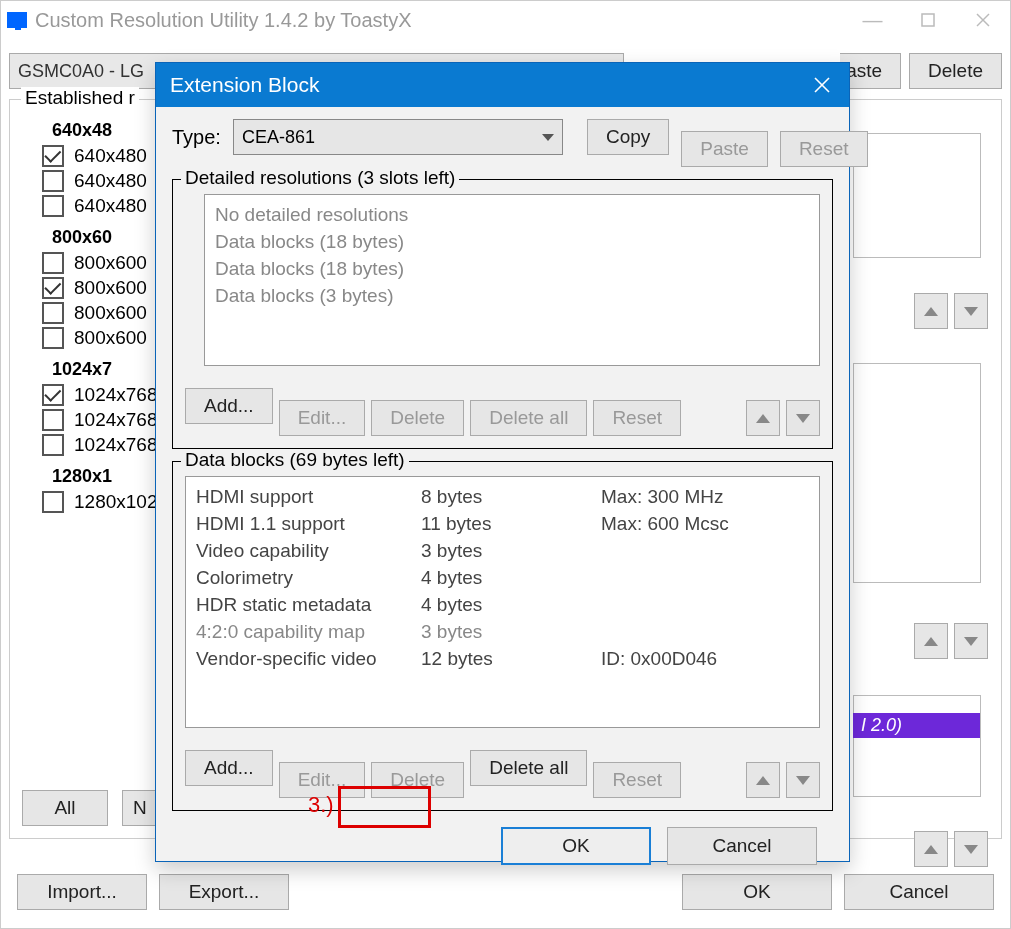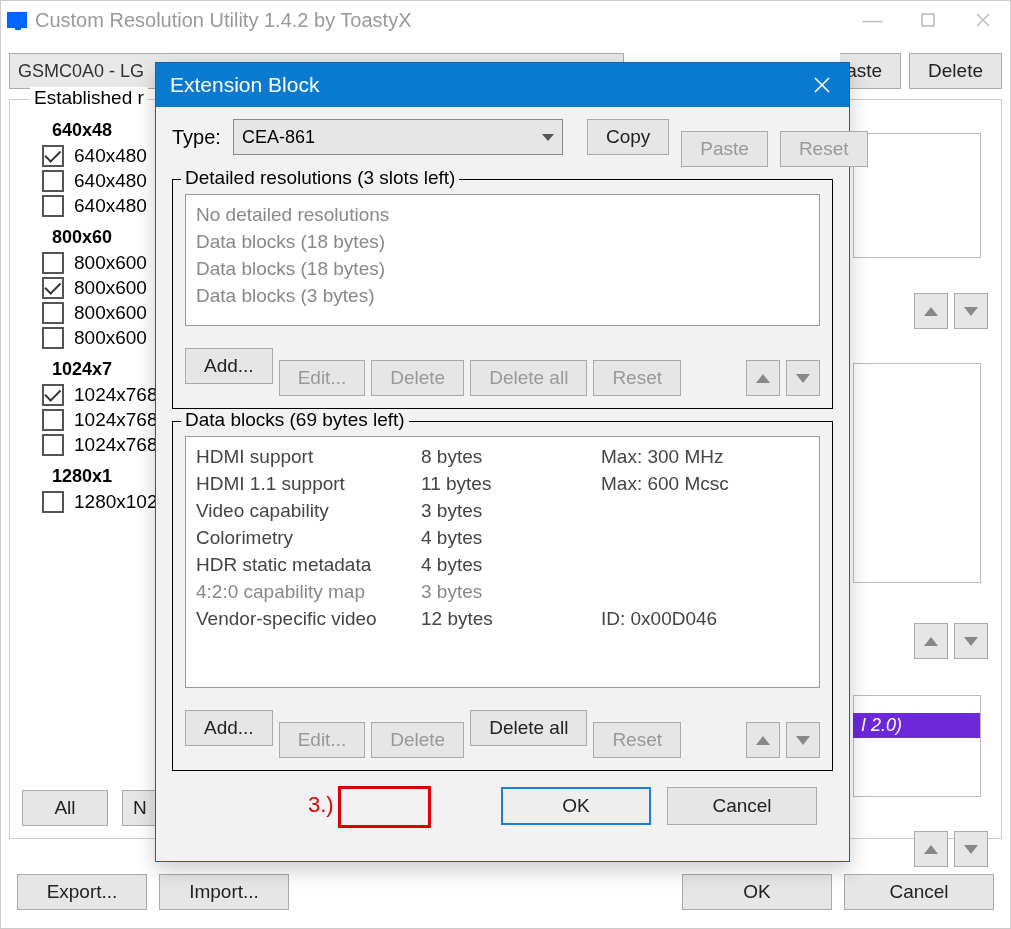--- a/index.html
+++ b/index.html
@@ -20,21 +20,21 @@
 .combo-main{flex:0 0 615px; height:36px; border:1px solid #aaa; background:#e8e8e8; display:flex;align-items:center;padding:0 8px;color:#333;}
 .btn{height:36px;border:1px solid #aaa;background:#e6e6e6;display:inline-flex;align-items:center;justify-content:center;padding:0 18px;font-size:19px;color:#222;cursor:default;}
 .btn.disabled{color:#999;margin-top:24px;}
 .btn.small{width:34px;padding:0;}
 .arrow-up,.arrow-down{display:inline-block;width:0;height:0;border-left:7px solid transparent;border-right:7px solid transparent;}
 .arrow-up{border-bottom:9px solid #888;}
 .arrow-down{border-top:9px solid #888;}
 
 
 .group{border:1px solid #ccc; padding:10px 12px 12px 12px; position:relative; margin-top:6px;}
-.group>.legend{position:absolute;top:-13px;left:20px;background:#fff;padding:0 4px;font-size:19px;}
+.group>.legend{position:absolute;top:-13px;left:11px;background:#fff;padding:0 4px;font-size:19px;}
 
 .reslist{margin-top:8px;}
 .res-head{font-weight:700;margin:10px 0 4px 30px;}
 .chk-row{display:flex;align-items:center;margin:3px 0 3px 20px;font-size:19px;}
 .chkbox{width:22px;height:22px;border:2px solid #555;margin-right:10px;display:flex;align-items:center;justify-content:center;}
 .chkbox.checked::after{content:"";width:13px;height:7px;border-left:2.5px solid #333;border-bottom:2.5px solid #333;transform:rotate(-45deg) translate(1px,-2px);}
 
 .stack-right{position:absolute;right:0;display:flex;gap:6px;}
 
 .bottombar{position:absolute;left:8px;right:8px;bottom:10px;display:flex;gap:12px;align-items:center;}
@@ -56,21 +56,21 @@
 
 .row{display:flex;align-items:center;gap:12px;margin-bottom:10px;}
 .row .lbl{width:60px;font-size:20px;}
 .combo{flex:0 0 330px;height:36px;border:1px solid #888;background:#e6e6e6;display:flex;align-items:center;justify-content:space-between;padding:0 8px;}
 .combo .caret{width:0;height:0;border-left:6px solid transparent;border-right:6px solid transparent;border-top:7px solid #555;}
 
 .dlg-group{border:1px solid #000000;padding:14px 12px 12px 12px;position:relative;margin:12px 0 8px 0;}
 .dlg-group>.legend{position:absolute;top:-13px;left:8px;background:#f2f2f2;padding:0 4px;font-size:19px;}
 .listbox{border:1px solid #999;background:#fff;padding:6px 10px;line-height:27px;font-size:19px;color:#444;}
 .listbox .gray{color:#888;}
-.listbox.res{height:132px;}
+.listbox.res{height:172px;margin-left:19px;}
 .listbox.db{height:252px;}
 .lb-row{display:flex;}
 .lb-c1{flex:0 0 225px;}
 .lb-c2{flex:0 0 180px;text-align:left;}
 .lb-c3{flex:1;}
 
 .btnbar{display:flex;gap:6px;margin-top:10px;align-items:center;text-align:center;}
 .btnbar .flex{flex:1;}
 .btn.sq{width:34px;padding:0;}
 
@@ -171,22 +171,22 @@
           </div>
         </div>
 
       <div style="position:absolute;left:12px;bottom:12px;display:flex;gap:14px;">
         <span class="btn" style="width:86px;">All</span>
         <span class="btn" style="width:40px;padding:0 0 0 10px;justify-content:flex-start;">N</span>
       </div>
     </div>
 
     <div class="bottombar">
+      <span class="btn">Import...</span>
       <span class="btn">Export...</span>
-      <span class="btn">Import...</span>
       <span class="flex"></span>
       <span class="btn ok">OK</span>
       <span class="btn cancel">Cancel</span>
     </div>
   </div>
 
   <div class="whitebox" style="left:852px;top:132px;width:128px;height:125px;"></div>
   <div class="stack-right" style="top:268px;right:22px;">
     <span class="btn small disabled">
         <span class="arrow-up"></span>

